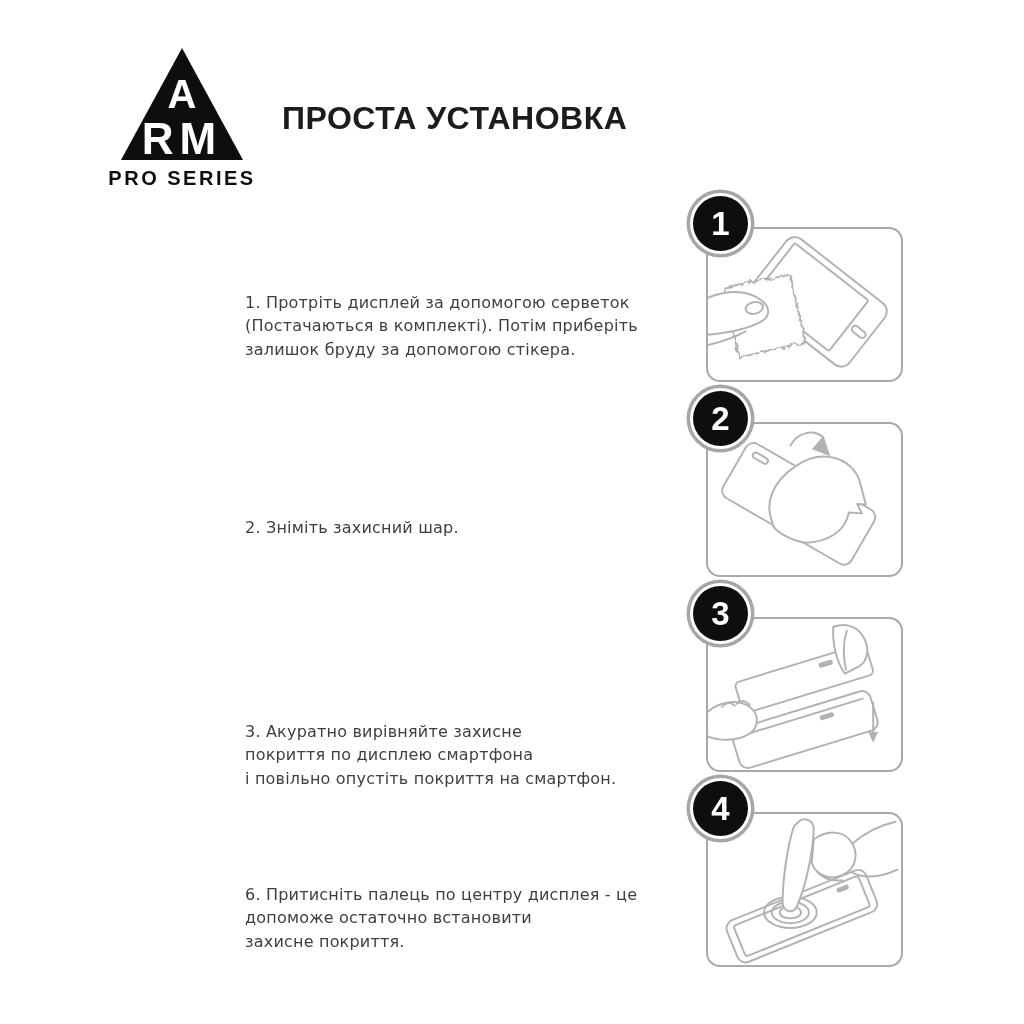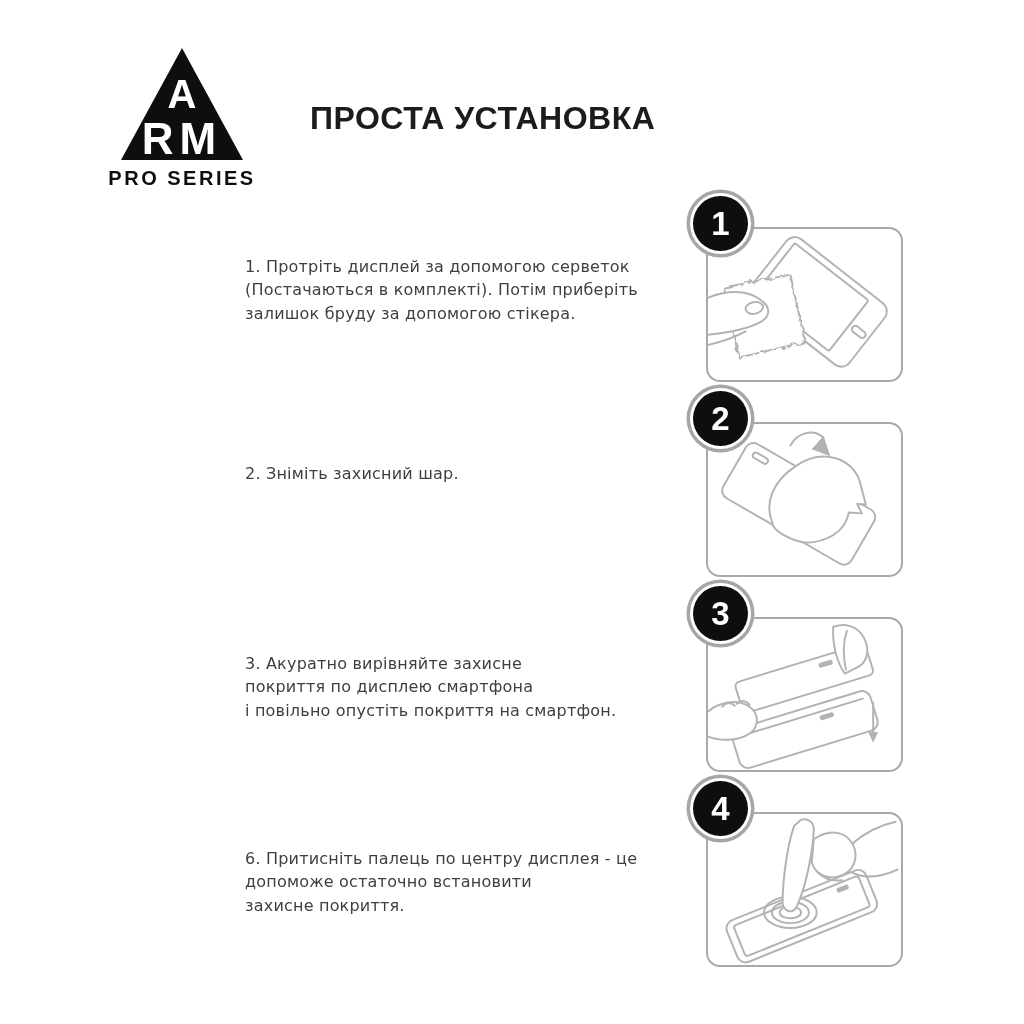--- a/index.html
+++ b/index.html
@@ -9,29 +9,28 @@
   }
   
   .logo{position:absolute;left:108px;top:42px;width:150px;height:148px;}
   .logo text{font-family:"Liberation Sans",sans-serif;font-weight:bold;}
   
   .page-title{
     position:absolute;left:282px;top:100px;
     font-family:"Liberation Sans",sans-serif;
     font-size:32px;font-weight:bold;color:#1c1c1c;letter-spacing:0.5px;
     white-space:nowrap;
-    margin-left:28px;
   }
   
   .step-text{
     position:absolute;left:245px;width:460px;
     font-size:16px;line-height:23.3px;color:#3f3f3f;
-    letter-spacing:0.2px;white-space:pre-line;
+    letter-spacing:0.2px;white-space:pre-line;margin-top:36px;
   }
-  .s1{top:255px}.s2{top:462px}.s3{top:652px}.s4{top:847px}
+  .s1{top:255px}.s2{top:480px}.s3{top:684px}.s4{top:847px}
   
   .figure{
     position:absolute;left:706px;width:197px;height:155px;
     border:2px solid #a9a9a9;border-radius:14px;background:#fff;
     box-sizing:border-box;
   }
   .f1{top:227px}.f2{top:422px}.f3{top:617px}.f4{top:812px}
   .figure svg{position:absolute;left:0;top:0;width:100%;height:100%;}
   
   .badge{

